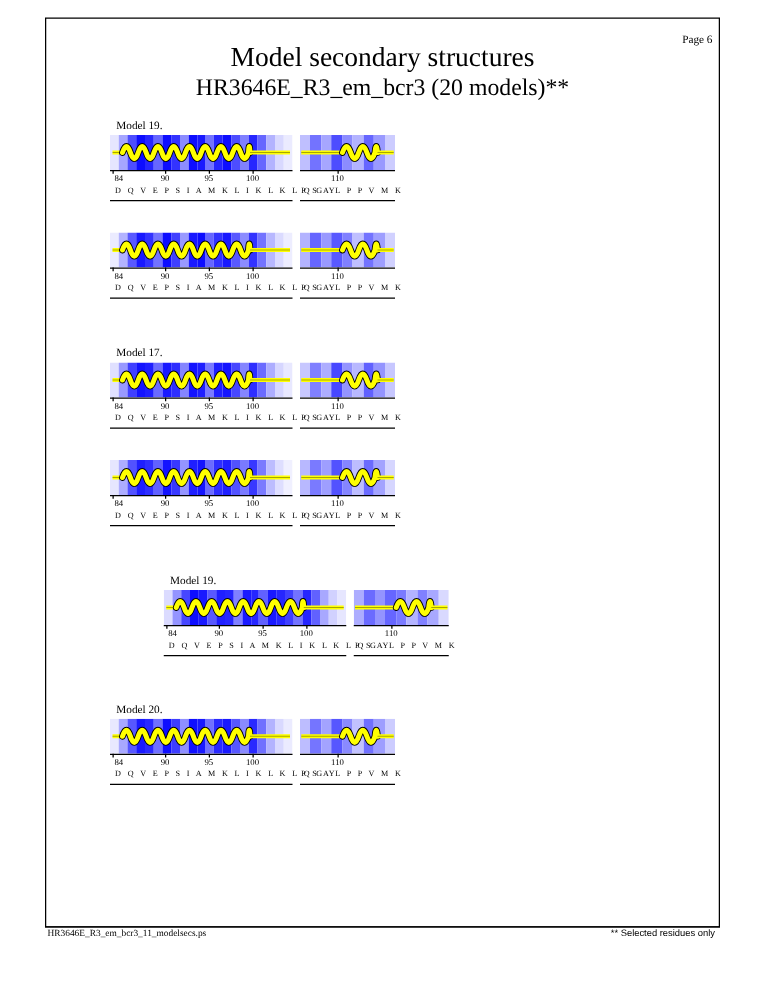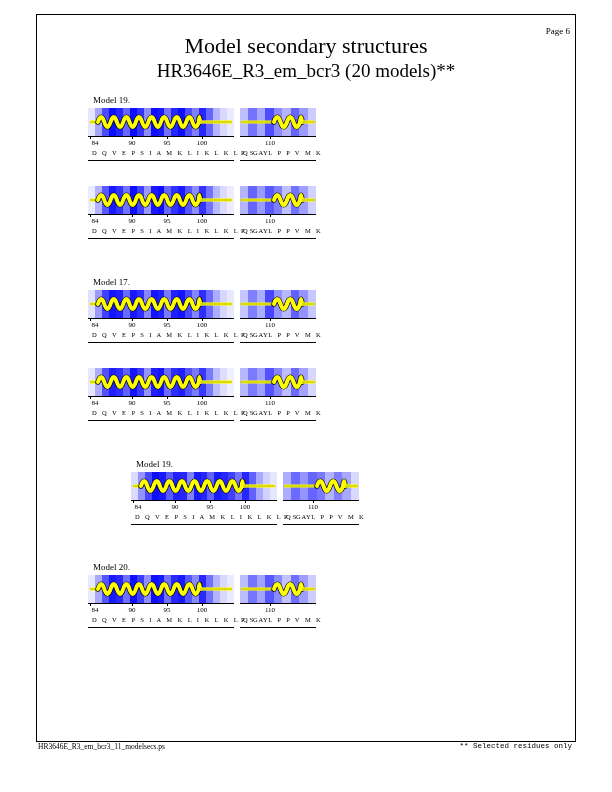--- a/index.html
+++ b/index.html
@@ -175,21 +175,21 @@
     left: 38px;
     top: 742px;
     font-size: 7.5px;
     font-family: "Liberation Serif", serif;
   }
   .footer-right {
     position: absolute;
     right: 40px;
     top: 742px;
     font-size: 7.5px;
-    font-family: Liberation Mono, monospace;
+    font-family: Liberation Sans, sans-serif;
   }
 </style>
 </head>
 <body>
 
 <div class="page">
 
   <div class="page-frame"></div>
   <div class="page-number">Page  6</div>
 

